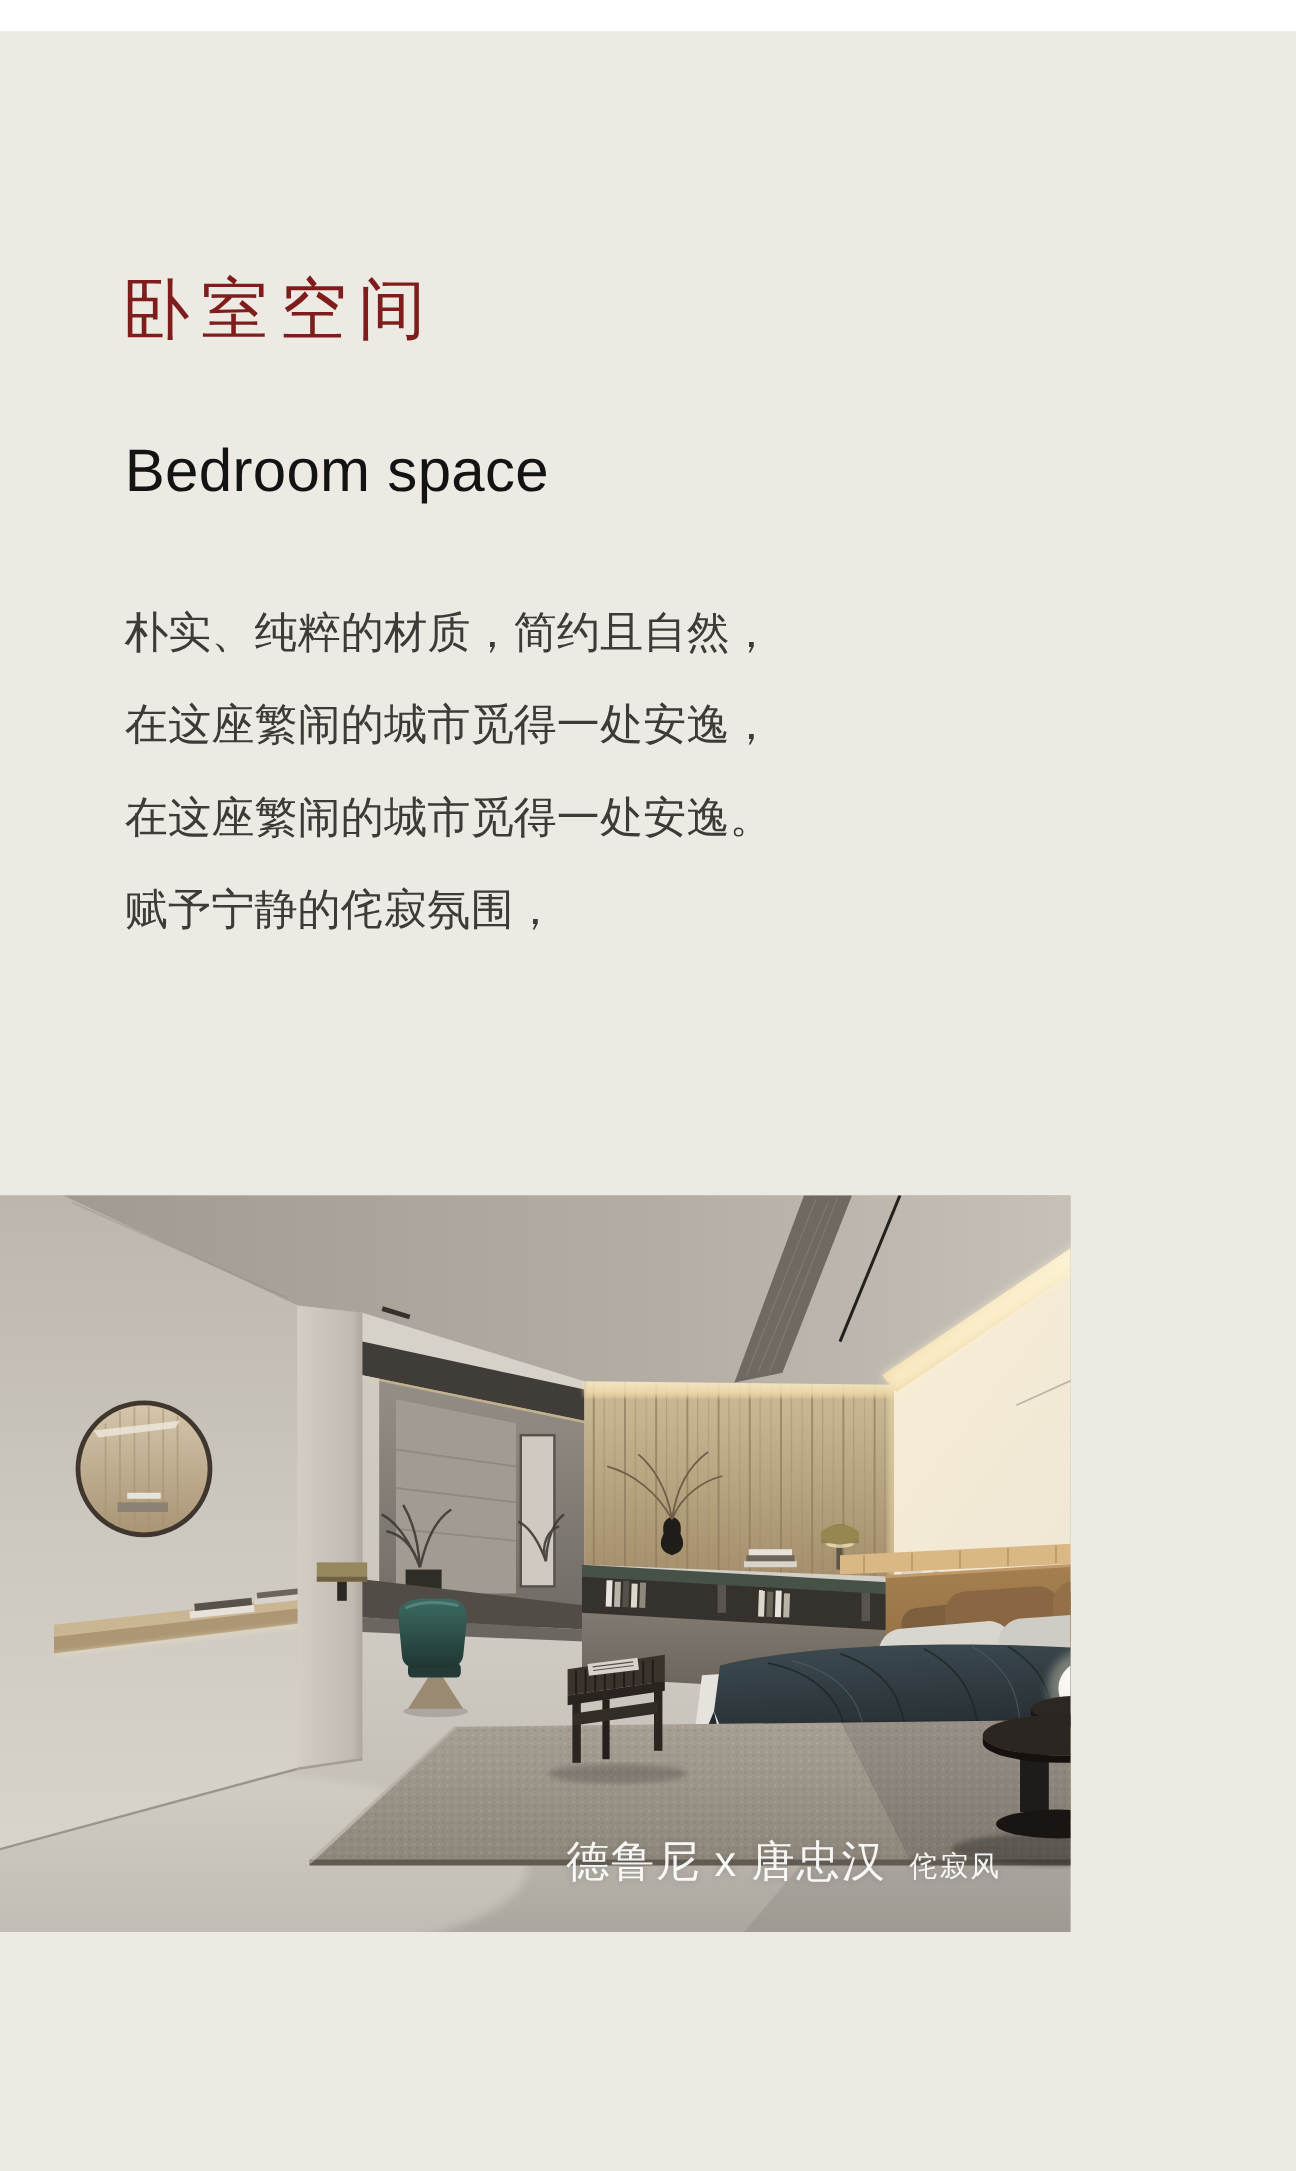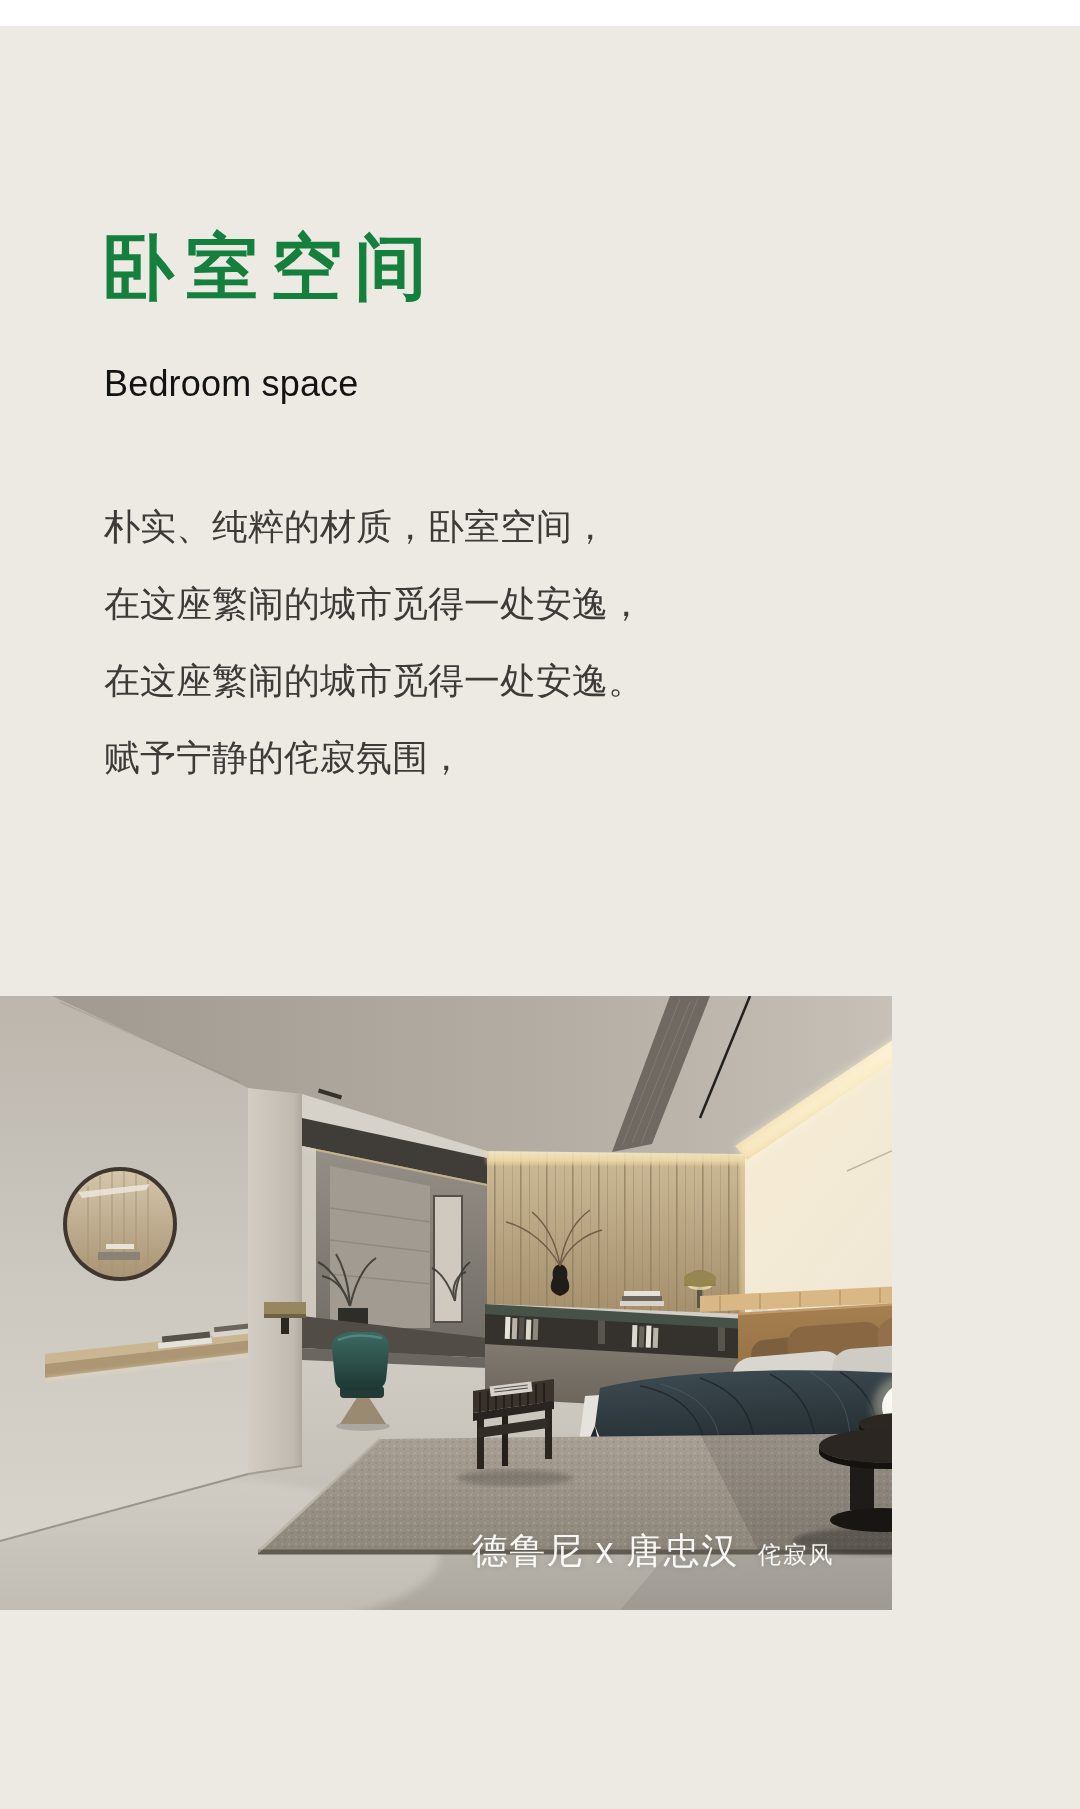--- a/index.html
+++ b/index.html
@@ -7,26 +7,26 @@
     width:1080px;height:1809px;position:relative;overflow:hidden;
     background:#ffffff;
     font-family:"Liberation Sans","DejaVu Sans",sans-serif;
   }
   .page-card{
     position:absolute;left:0;top:26px;width:1080px;height:1783px;
     background:#edeae4;
   }
   .title-cn{
     position:absolute;left:102px;top:200px;
-    font-size:72px;line-height:1.15;font-weight:700;color:#15803d;
+    font-size:56px;line-height:1.15;font-weight:400;color:#7f1d1d;
     letter-spacing:0.17em;white-space:nowrap;
   }
   .title-en{
     position:absolute;left:104px;top:336px;
-    font-size:36px;line-height:1.2;font-weight:300;color:#131313;
+    font-size:50px;line-height:1.2;font-weight:300;color:#131313;
     letter-spacing:0.005em;
   }
   .desc{
     position:absolute;left:104px;top:462px;width:820px;
     font-size:36px;font-weight:300;color:#3d3b38;
   }
   .desc .line{height:77px;line-height:77px;white-space:nowrap;}
   .photo{
     position:absolute;left:0;top:970px;width:892px;height:614px;
     background:#b9b4ac;overflow:hidden;
@@ -44,21 +44,21 @@
 </style>
 </head>
 <body>
 
 <div class="page-card">
 
   <div class="title-cn">卧室空间</div>
   <div class="title-en">Bedroom space</div>
 
   <div class="desc">
-    <div class="line">朴实、纯粹的材质，卧室空间，</div>
+    <div class="line">朴实、纯粹的材质，简约且自然，</div>
     <div class="line">在这座繁闹的城市觅得一处安逸，</div>
     <div class="line">在这座繁闹的城市觅得一处安逸。</div>
     <div class="line">赋予宁静的侘寂氛围，</div>
   </div>
 
   <div class="photo">
     <svg viewBox="0 0 1080 614" preserveAspectRatio="none">
       <defs>
         <linearGradient id="gFloor" x1="0" y1="0.45" x2="0" y2="1">
           <stop offset="0" stop-color="#d6d1c9"></stop>

